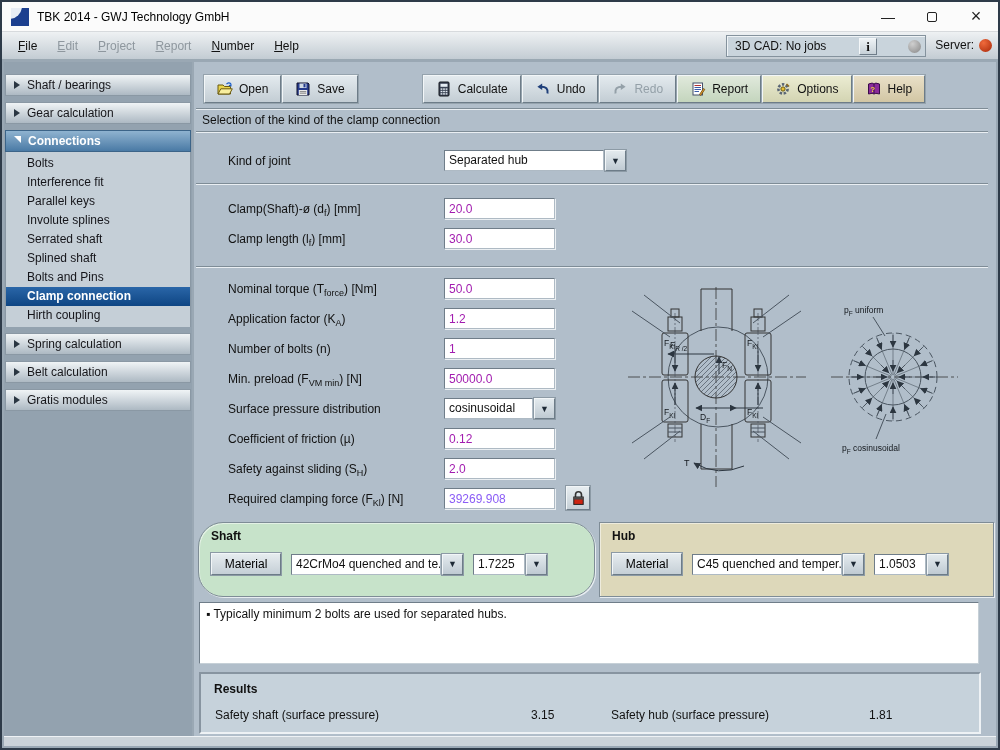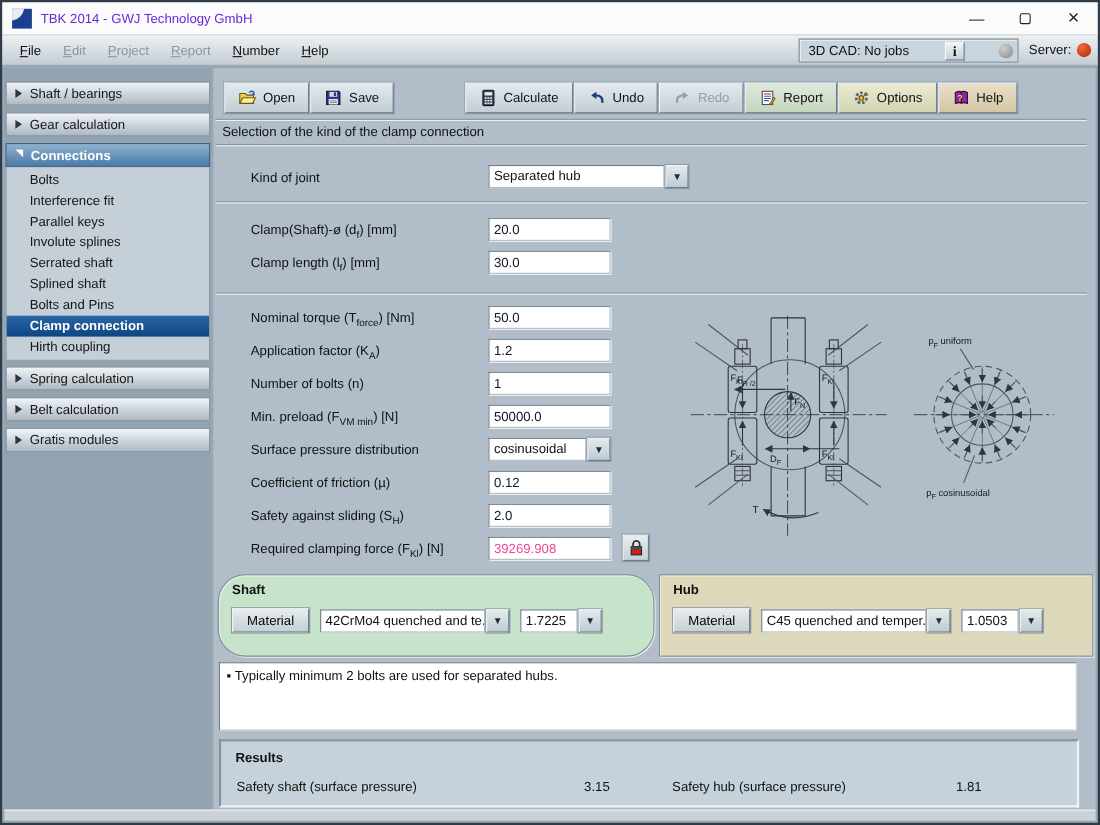--- a/index.html
+++ b/index.html
@@ -3,21 +3,21 @@
 <meta charset="utf-8">
 <style>
   * { margin:0; padding:0; box-sizing:border-box; }
   body { width:1000px; height:750px; font-family:"Liberation Sans", sans-serif; font-size:12px; color:#111; }
   .app { position:relative; width:1000px; height:750px; background:#9aa8b4; border:2px solid #2e3b49; overflow:hidden; }
 
   
   .titlebar { position:absolute; left:0; top:0; right:0; height:30px; background:#fbfbfb; border-bottom:1px solid #d7dadd; display:flex; align-items:center; }
   .appicon { width:18px; height:18px; margin:0 8px 0 9px; background:#1c3f8f; position:relative; overflow:hidden; }
   .appicon::after { content:""; position:absolute; left:-2px; top:-2px; width:13px; height:13px; background:#e8edf5; border-bottom-right-radius:13px; }
-  .apptitle { font-size:12px; color:#6d28d9; }
+  .apptitle { font-size:12px; color:#000000; }
   .wincontrols { margin-left:auto; display:flex; height:100%; }
   .wc { width:44px; height:100%; display:flex; align-items:center; justify-content:center; color:#222; font-size:14px; cursor:default; }
   .wc-max span { width:10px; height:10px; border:1.4px solid #222; border-radius:2px; display:block; }
   .wc-close { font-size:18px; }
 
   
   .menubar { position:absolute; left:0; top:30px; right:0; height:28px; background:linear-gradient(#eef1f3,#c3ccd3); border-bottom:1px solid #9aa8b2; display:flex; align-items:center; padding-left:6px; }
   .menu-item { display:inline-block; padding:4px 10px; color:#111; }
   .menu-item::first-letter { text-decoration:underline; }
   .menu-item.disabled { color:#8e979e; }
@@ -50,22 +50,22 @@
   .tbtn.green { background:linear-gradient(#e0e9dc,#c4d5bd); }
   .tbtn.khaki { background:linear-gradient(#ebecd2,#d3d4b2); }
   .tbtn.tan   { background:linear-gradient(#e9e0c8,#d2c6a4); }
   .tbtn.disabled { color:#94a0a8; }
   .tbtn svg { display:block; } .sp2 { width:64px; }
 
   
   .frow { position:absolute; left:12px; right:0; height:24px; }
   .flabel { position:absolute; left:22px; top:4px; white-space:nowrap; }
   .sbx { font-size:9px; vertical-align:-3px; }
-  .tfield { position:absolute; left:238px; top:0; width:111px; height:21px; background:#fff; border:1px solid; border-color:#6f7d89 #aebac4 #aebac4 #6f7d89; box-shadow:1px 1px 0 rgba(255,255,255,.75); font-family:"Liberation Sans",sans-serif; font-size:12px; padding:0 4px; color:#0f172a; }
-  .tfield.ro { color:#ec4899; }
+  .tfield { position:absolute; left:238px; top:0; width:111px; height:21px; background:#fff; border:1px solid; border-color:#6f7d89 #aebac4 #aebac4 #6f7d89; box-shadow:1px 1px 0 rgba(255,255,255,.75); font-family:"Liberation Sans",sans-serif; font-size:12px; padding:0 4px; color:#a21caf; }
+  .tfield.ro { color:#8b5cf6; }
   .combo { position:absolute; left:238px; top:0; height:21px; display:flex; }
   .combo .cfield { height:21px; background:#fff; border:1px solid; border-color:#6f7d89 #aebac4 #aebac4 #6f7d89; padding:2px 4px; white-space:nowrap; overflow:hidden; }
   .arrowbtn { width:21px; height:21px; background:linear-gradient(#e3eaee,#bfcad2); border:1px solid; border-color:#f2f6f8 #6d7c88 #6d7c88 #f2f6f8; box-shadow:0 0 0 1px #8c9aa5; display:flex; align-items:center; justify-content:center; font-size:9px; color:#1e2a36; margin-left:1px; }
   .lockbtn { position:absolute; left:360px; top:-2px; width:24px; height:24px; background:linear-gradient(#e7edf0,#c6d0d7); border:1px solid; border-color:#f2f6f8 #6d7c88 #6d7c88 #f2f6f8; box-shadow:0 0 0 1px #8c9aa5; display:flex; align-items:center; justify-content:center; }
 
   
   .matpanel { position:absolute; top:460px; height:75px; border:1px solid #7e8c96; box-shadow:inset 1px 1px 0 rgba(255,255,255,.5), 1px 1px 0 #e8edf1; padding:6px 0 0 12px; }
   .matpanel.shaft { left:4px; width:397px; background:#c7e3ca;border-radius:25px; }
   .matpanel.hub { left:405px; width:395px; background:#ddd8ba; }
   .mat-title { font-weight:bold; }

